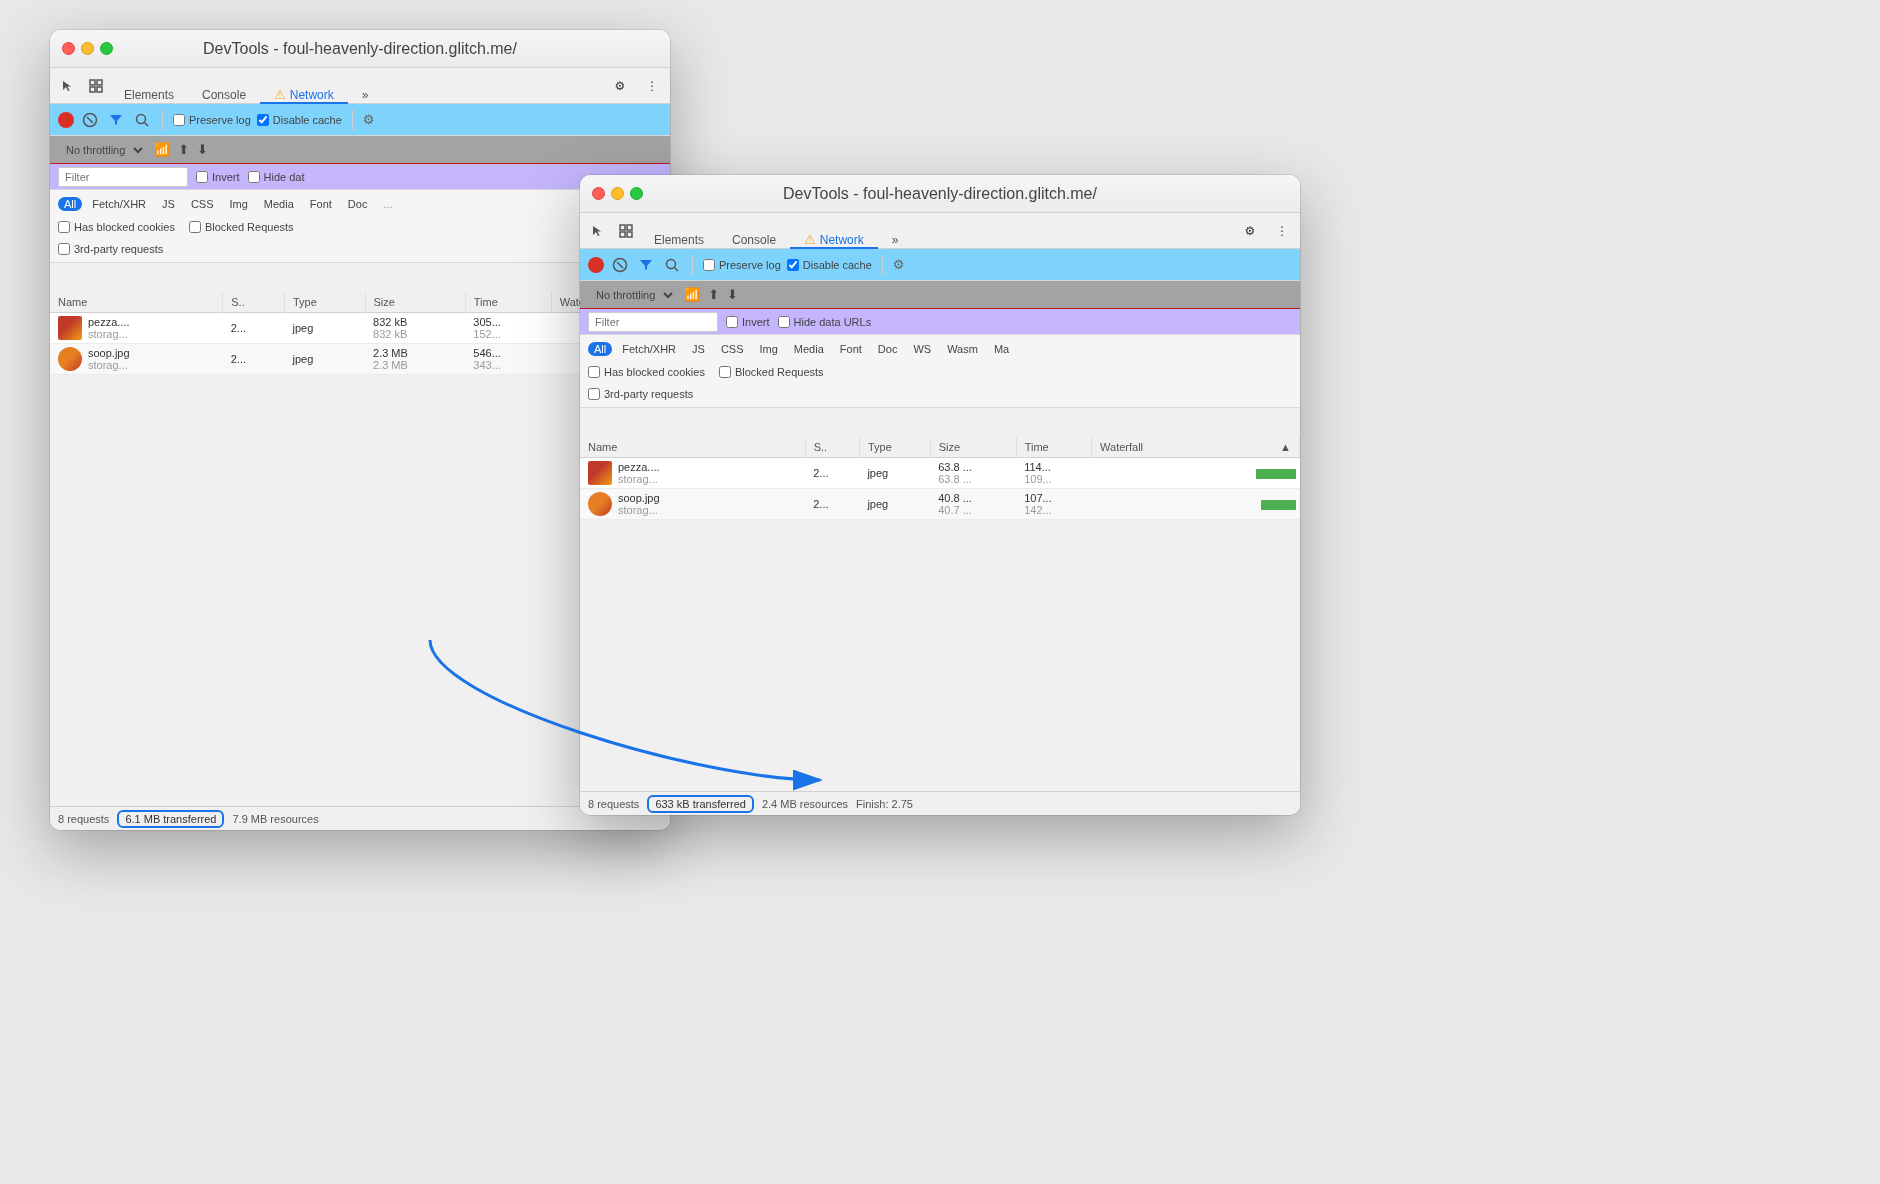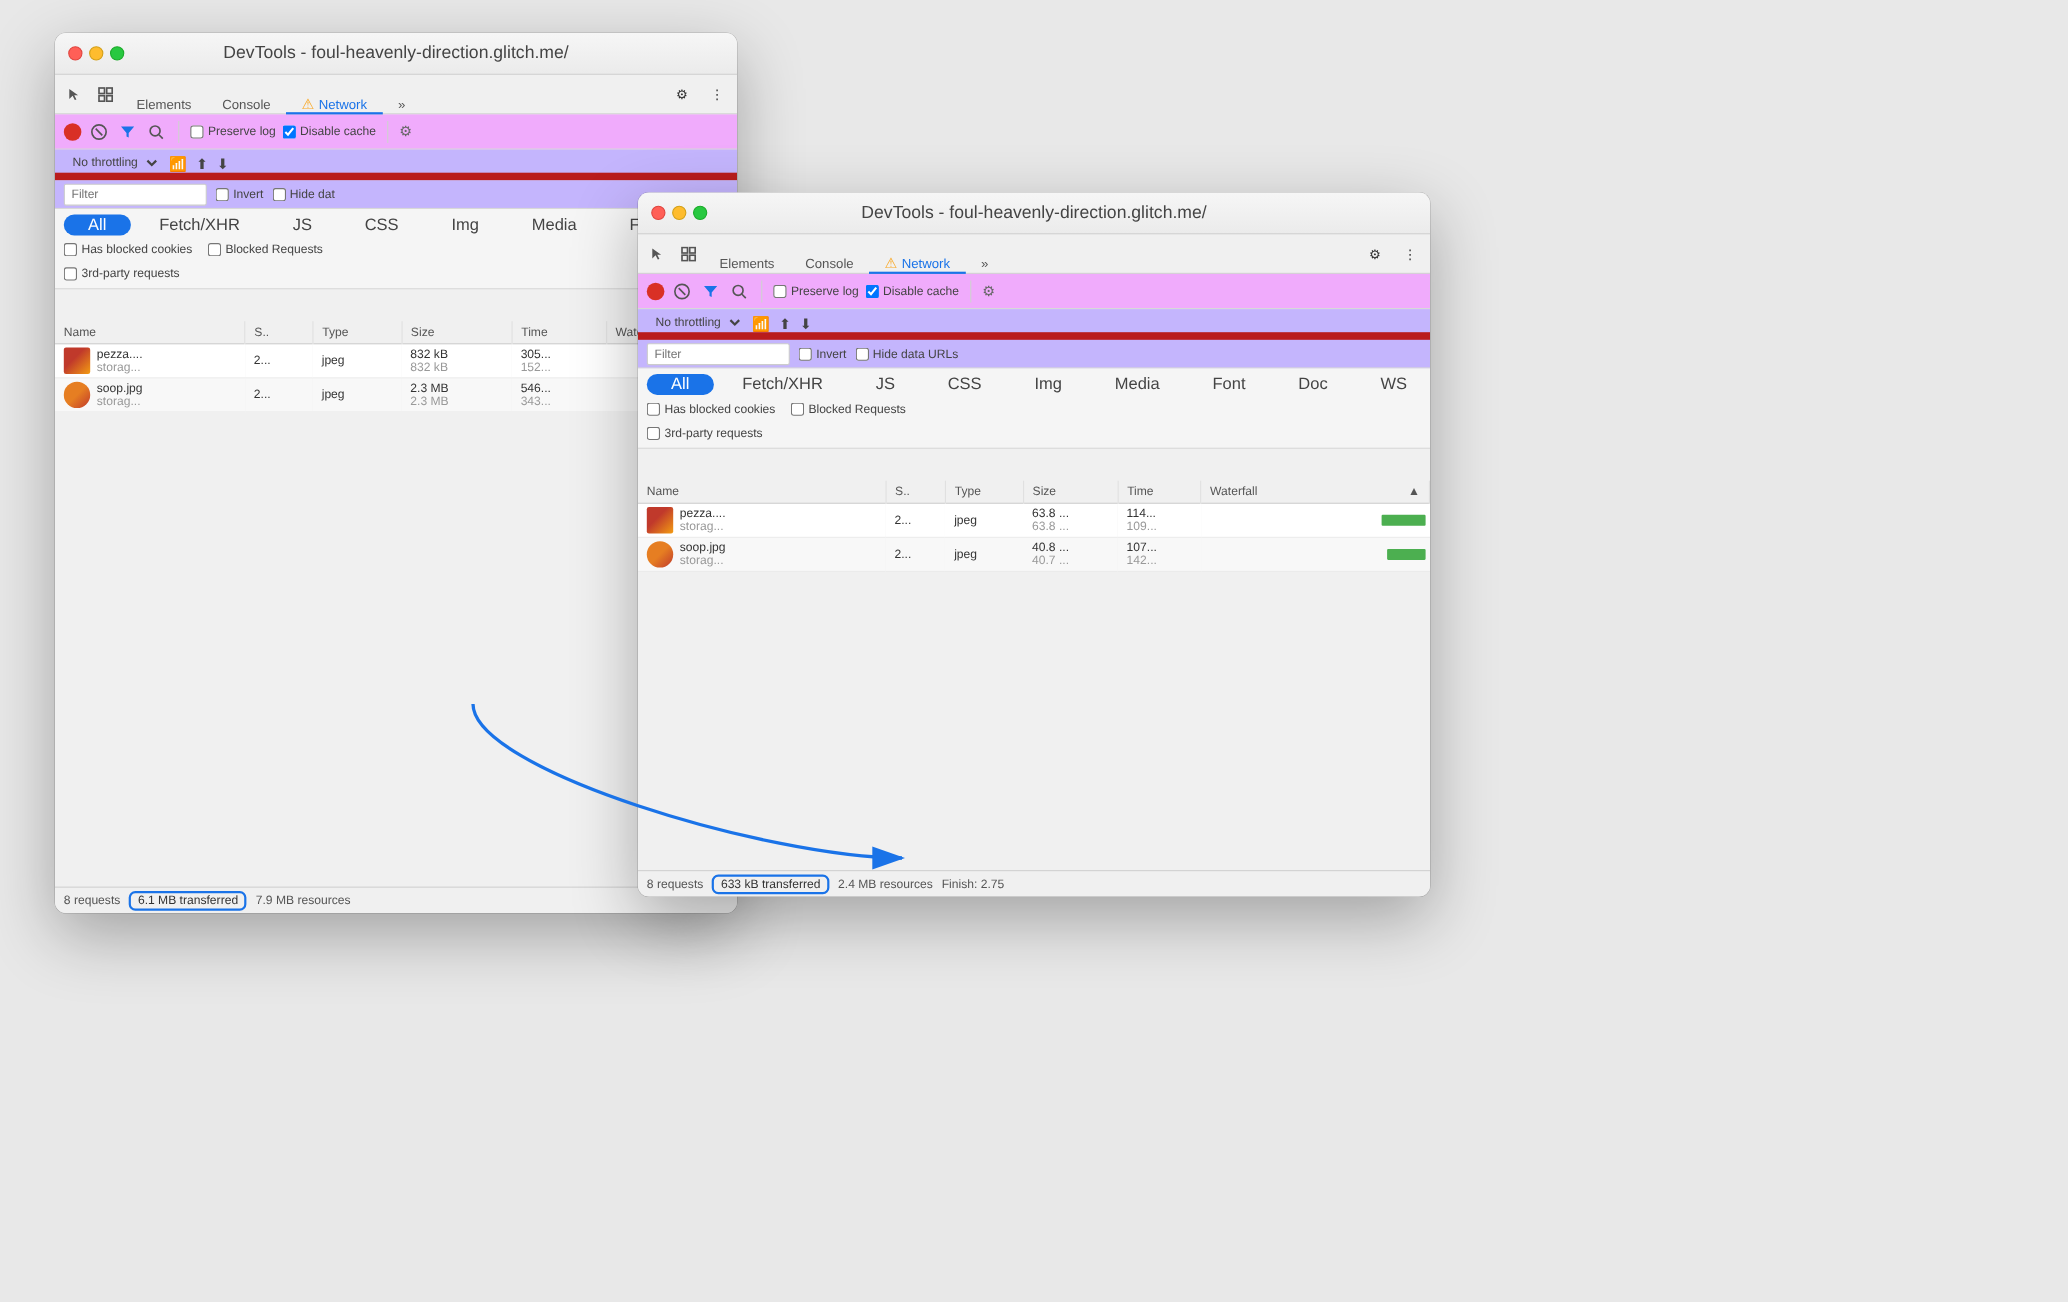--- a/index.html
+++ b/index.html
@@ -118,21 +118,21 @@
 
     .tabs-right {
       margin-left: auto;
       display: flex;
       gap: 4px;
       align-items: center;
     }
 
     
     .network-toolbar {
-      background: #f0abfc;
+      background: #7dd3fc;
       height: 32px;
       display: flex;
       align-items: center;
       padding: 0 8px;
       border-bottom: 1px solid #d8d8d8;
       gap: 6px;
     }
 
     .toolbar-btn {
       width: 20px;
@@ -177,26 +177,26 @@
     }
 
     .gear-btn {
       font-size: 13px;
       cursor: pointer;
       color: #666;
     }
 
     
     .throttle-bar {
-      background: #c4b5fd;
+      background: #a3a3a3;
       height: 28px;
       display: flex;
-      align-items: flex-end;
+      align-items: center;
       padding: 0 8px;
-      border-bottom: 7px solid #b91c1c;
+      border-bottom: 1px solid #b91c1c;
       gap: 8px;
       font-size: 11px;
       color: #444;
     }
 
     .throttle-select {
       font-size: 11px;
       padding: 2px 4px;
       border: none;
       background: transparent;
@@ -235,24 +235,24 @@
     }
 
     .type-filter-row {
       display: flex;
       align-items: center;
       height: 24px;
       gap: 4px;
     }
 
     .type-btn {
-      padding: 1px 22px;
+      padding: 1px 6px;
       border-radius: 2px;
       cursor: pointer;
-      font-size: 15px;
+      font-size: 11px;
       color: #444;
     }
     .type-btn.active {
       background: #1a73e8;
       color: white;
       border-radius: 10px;
     }
 
     .checkbox-row {
       display: flex;

